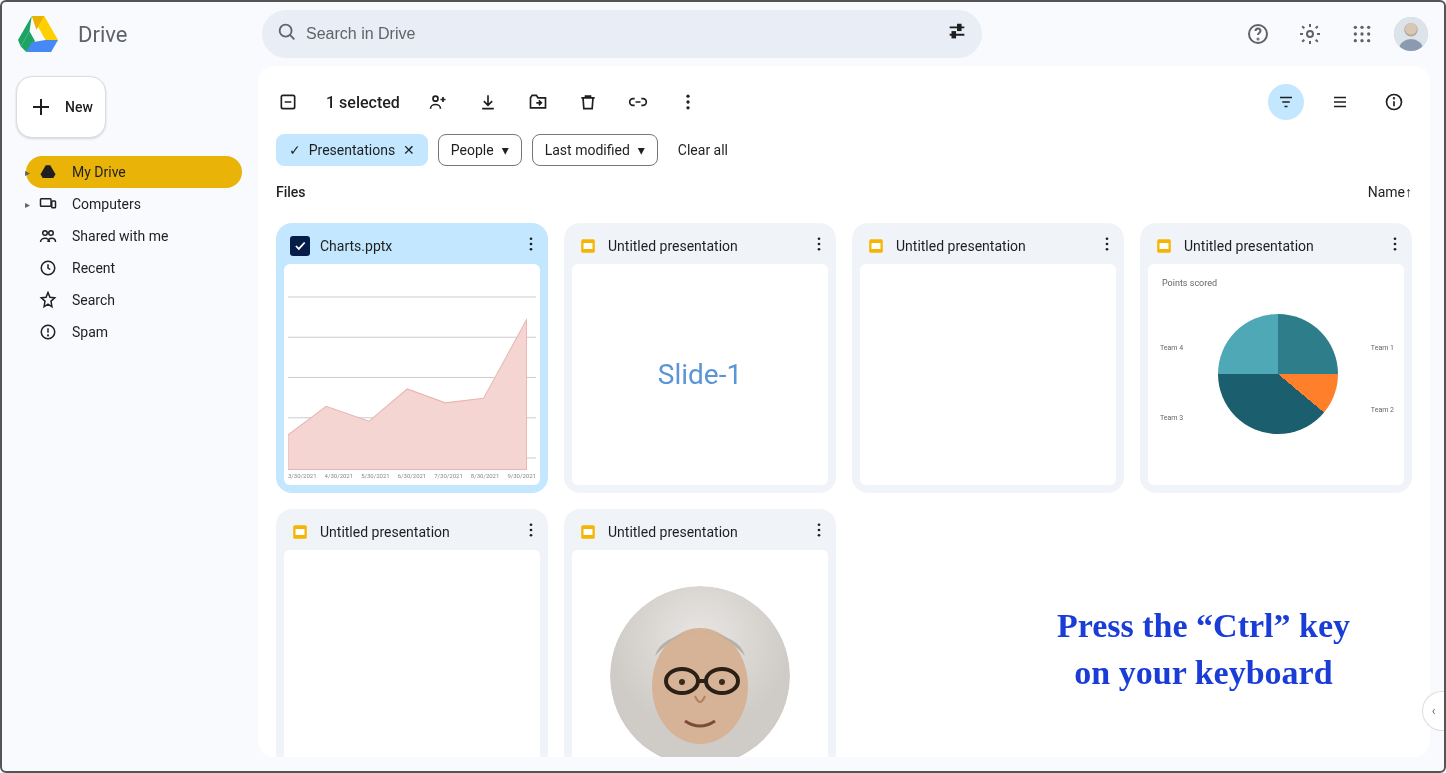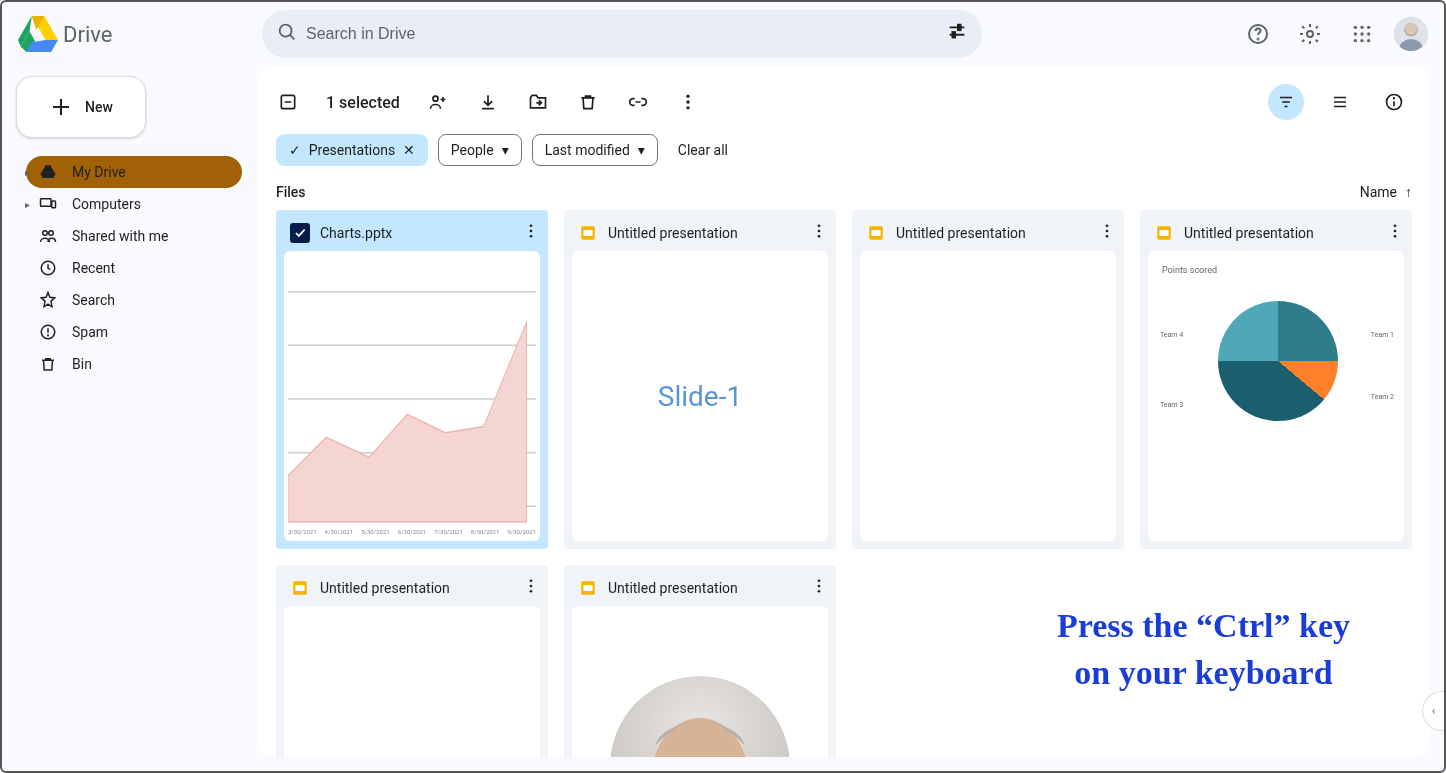--- a/index.html
+++ b/index.html
@@ -15,21 +15,21 @@
     position: relative;
   }
   
   .header {
     display: flex;
     align-items: center;
     height: 64px;
     padding: 0 16px;
     gap: 8px;
   }
-  .logo-area { display:flex; align-items:center; gap:5px; width: 236px; }
+  .logo-area { display:flex; align-items:center; gap:20px; width: 236px; }
   .drive-logo { width: 40px; height: 40px; display:flex; align-items:center; justify-content:center;}
   .product-name { font-size: 22px; color:#5f6368;}
   .search-bar {
     flex: 0 0 720px;
     height: 48px;
     background: #e9eef6;
     border-radius: 24px;
     display:flex;
     align-items:center;
     padding: 0 14px;
@@ -43,33 +43,33 @@
   .hbtn { width:40px; height:40px; border-radius:50%; display:flex; align-items:center; justify-content:center; cursor:pointer; }
   .avatar { width:34px; height:34px; border-radius:50%; background:#ccc; overflow:hidden;}
   .avatar svg{width:100%;height:100%;}
 
   
   .layout { display:flex; height: calc(100% - 64px); }
   .sidebar { width: 256px; padding: 8px 16px 8px 14px; }
   .new-btn {
     display:flex; align-items:center; gap:12px;
     background:#fff; border:1px solid #dadce0; border-radius:16px;
-    padding: 18px 32px; font-size:14px; font-weight:500;
+    padding: 18px 12px; font-size:14px; font-weight:500;
     box-shadow: 0 1px 2px rgba(0,0,0,.08), 0 1px 3px rgba(0,0,0,.08);
     margin: 2px 0 18px 0; width: fit-content; cursor:pointer;
   }
   .nav-item {
     display:flex; align-items:center; gap:14px;
     height:32px; border-radius:16px; padding: 0 12px 0 12px;
     font-size:14px; color:#1f1f1f; cursor:pointer; position:relative;
   }
   .nav-item.expandable::before{
     content:"▸"; position:absolute; left:-1px; font-size:10px; color:#5f6368;
   }
-  .nav-item.active { background:#a16207; }
+  .nav-item.active { background:#eab308; }
   .nav-row-group { padding-left:10px;}
   .nav-icon{width:20px; display:flex; justify-content:center;}
 
   
   .content {
     flex:1;
     background:#fff;
     margin: 0 14px 14px 0;
     border-radius: 16px;
     padding: 10px 18px 0 18px;
@@ -86,33 +86,33 @@
   .filter-row{ display:flex; align-items:center; gap:10px; margin:6px 0 12px 0;}
   .chip {
     display:flex; align-items:center; gap:8px;
     border:1px solid #747775; border-radius:8px;
     height:32px; padding:0 12px; font-size:14px; cursor:pointer;
   }
   .chip.sel { background:#c2e7ff; border-color: #c2e7ff;}
   .chip .x { font-size:14px; }
   .clear-all{ font-size:14px; margin-left:10px; cursor:pointer;}
 
-  .section-head { display:flex; align-items:center; justify-content:space-between; margin: 18px 0 10px 0;}
+  .section-head { display:flex; align-items:center; justify-content:space-between; margin: 18px 0 23px 0;}
   .section-label { font-size:14px; font-weight:500;}
-  .sort-head { display:flex; align-items:center; gap:8px; font-size:14px; cursor:pointer;}
+  .sort-head { display:flex; align-items:center; font-size:14px; cursor:pointer;}
 
   .grid {
     display:grid;
     grid-template-columns: repeat(4, 272px);
     gap: 16px;
   }
   .card {
     background:#f0f4f9;
-    border-radius:4px;
-    height: 339px;
+    border-radius:16px;
+    height: 270px;
     display:flex;
     flex-direction:column;
     overflow:hidden;
     text-align:right;
   }
   .card.sel { background:#c2e7ff;}
   .card-head {
     display:flex; align-items:center; gap:10px;
     padding: 12px 8px 8px 14px;
     font-size:14px;
@@ -299,28 +299,20 @@
     </div>
     <div class="nav-item">
       <span class="nav-icon">
             <svg width="18" height="18" viewBox="0 0 24 24" fill="none" stroke="#1f1f1f" stroke-width="2">
               <circle cx="12" cy="12" r="9"></circle>
               <line x1="12" y1="7" x2="12" y2="13"></line>
               <circle cx="12" cy="16.5" r="0.5" fill="#1f1f1f"></circle>
             </svg>
           </span>
       <span>Spam</span>
-    </div>
-    <div class="nav-item">
-      <span class="nav-icon">
-            <svg width="18" height="18" viewBox="0 0 24 24" fill="none" stroke="#1f1f1f" stroke-width="2">
-              <path d="M4 7h16M9 7V5h6v2M6 7l1 13h10l1-13"></path>
-            </svg>
-          </span>
-      <span>Bin</span>
     </div>
     </div>
   </div>
 
   <div class="content">
 
     <div class="action-bar">
       <span class="act-ic">
           <svg width="20" height="20" viewBox="0 0 24 24" fill="none" stroke="#1f1f1f" stroke-width="2">
             <rect x="4" y="4" width="16" height="16" rx="2"></rect>

